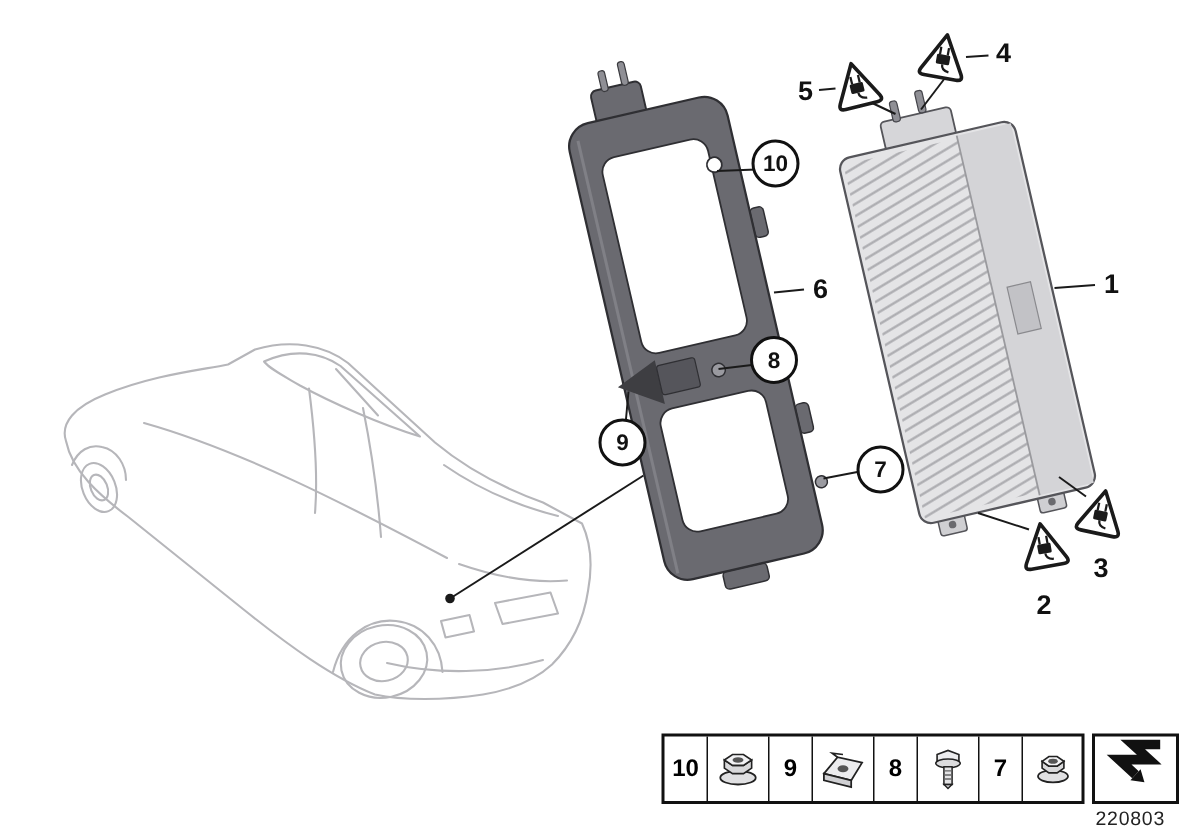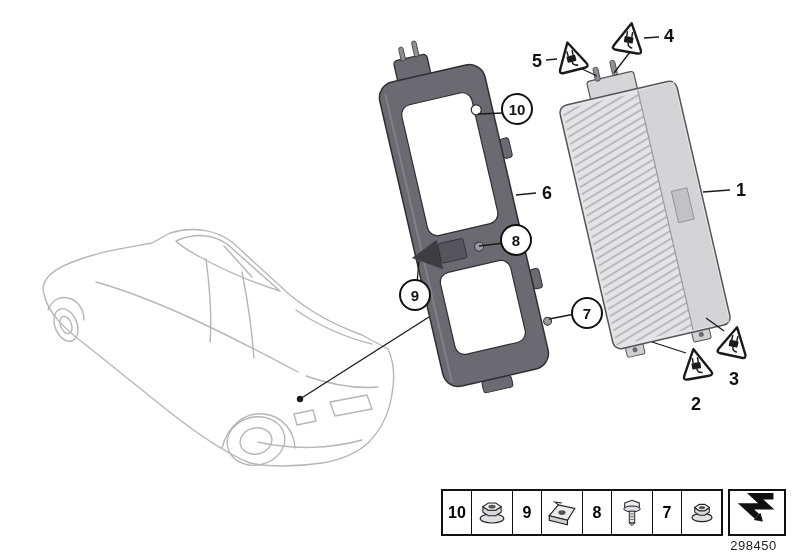--- a/index.html
+++ b/index.html
@@ -194,15 +194,15 @@
 
   <div class="nextbox">
     <span>
       <svg width="54" height="43" viewBox="0 0 58 47">
         <path d="M47,8 L27,8 L39,19 L17,19 L29,30" fill="none" stroke="#111" stroke-width="7"></path>
         <polygon points="35.5,35.5 25.3,34 32.7,26" fill="#111"></polygon>
       </svg>
     </span>
   </div>
 
-  <div class="docnum">298450</div>
+  <div class="docnum">220803</div>
 
 </div>
 
 </body></html>

